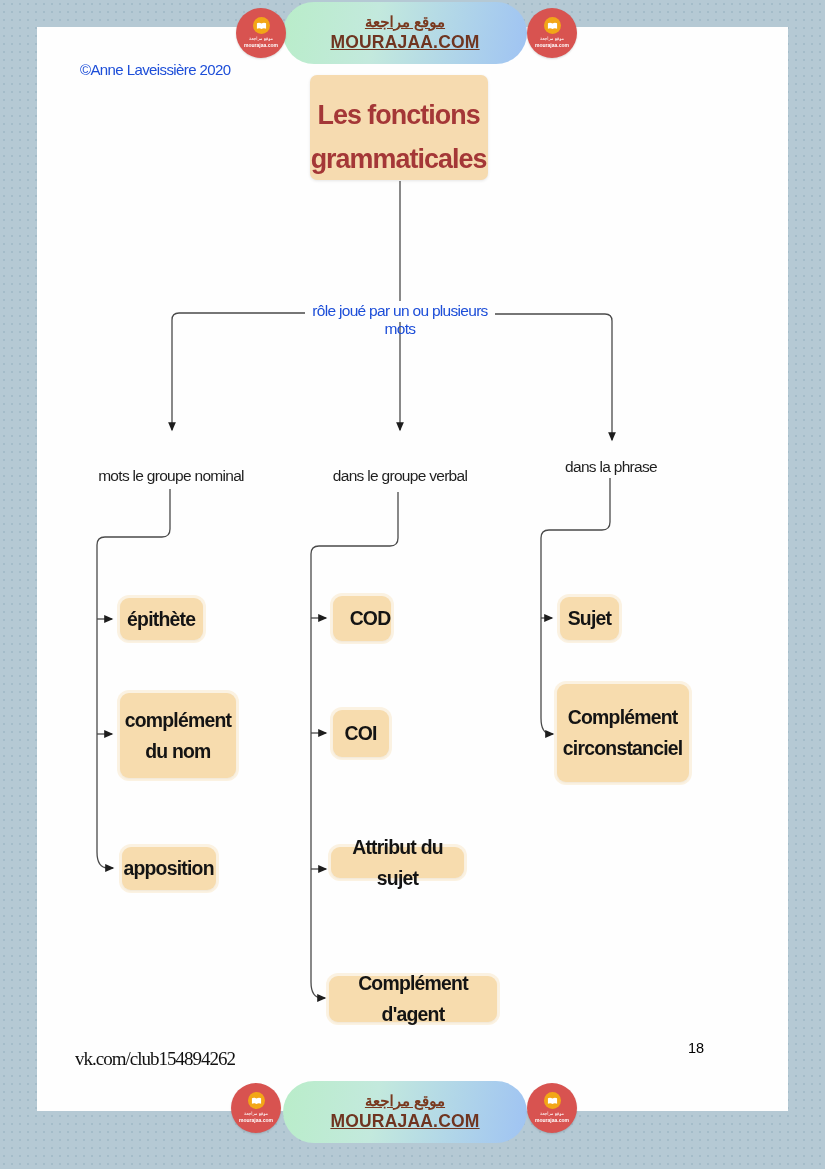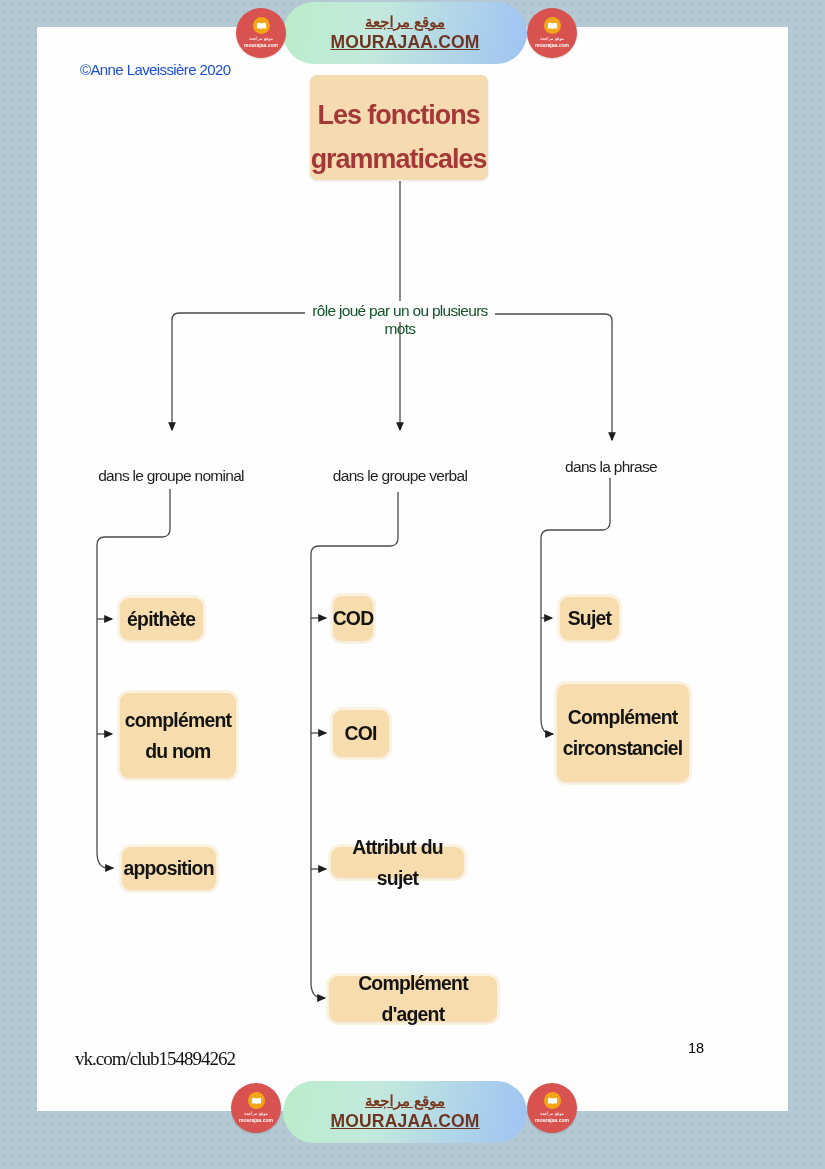--- a/index.html
+++ b/index.html
@@ -24,21 +24,21 @@
     background:#f6dbb0; border-radius:7px;
     display:flex; align-items:flex-end; justify-content:center; text-align:center;
     box-shadow:0 1px 3px rgba(0,0,0,0.10);
   }
   .title-box .t {
     font-size:28px; font-weight:700; color:#a43737; line-height:1.55;
     letter-spacing:-1px; white-space:pre-line; transform:scaleX(0.96);
   }
   .root-label {
     position:absolute; left:300px; top:302px; width:200px; text-align:center;
-    font-size:15.5px; color:#14532d; letter-spacing:-0.7px;
+    font-size:15.5px; color:#1d4ed8; letter-spacing:-0.7px;
   }
   .branch-label {
     position:absolute; text-align:center; font-size:15.5px; color:#1f1f1f;
     letter-spacing:-0.7px;
   }
   .node {
     position:absolute; background:#f7dcae; border-radius:9px;
     display:flex; align-items:center; justify-content:center; text-align:center;
     box-shadow:0 0 0 3px rgba(247,220,174,0.35), 0 1px 2px rgba(0,0,0,0.07);
   }
@@ -121,36 +121,36 @@
 
 <div class="copyright">©Anne Laveissière 2020</div>
 
 <div class="title-box">
   <div class="t">Les fonctions
 grammaticales</div>
 </div>
 
 <div class="root-label">rôle joué par un ou plusieurs mots</div>
 
-<div class="branch-label" style="left:95px; top:467px; width:152px;">dans le groupe nominal</div>
+<div class="branch-label" style="left:95px; top:467px; width:152px;">mots le groupe nominal</div>
 <div class="branch-label" style="left:330px; top:467px; width:140px;">dans le groupe verbal</div>
 <div class="branch-label" style="left:556px; top:458px; width:110px;">dans la phrase</div>
 
 <div class="node" style="left:120px; top:598px; width:83px; height:42px;">
   <div class="t">épithète</div>
 </div>
 <div class="node" style="left:120px; top:693px; width:116px; height:85px;">
   <div class="t">complément
 du nom</div>
 </div>
 <div class="node" style="left:122px; top:847px; width:94px; height:43px;">
   <div class="t">apposition</div>
 </div>
 
-<div class="node" style="left:333px; top:596px; width:40px; height:45px;">
+<div class="node" style="left:333px; top:596px; width:58px; height:45px;justify-content:flex-end;">
   <div class="t">COD</div>
 </div>
 <div class="node" style="left:333px; top:710px; width:56px; height:47px;">
   <div class="t">COI</div>
 </div>
 <div class="node" style="left:331px; top:847px; width:133px; height:31px;">
   <div class="t">Attribut du sujet</div>
 </div>
 <div class="node" style="left:329px; top:976px; width:168px; height:46px;">
   <div class="t">Complément d'agent</div>

